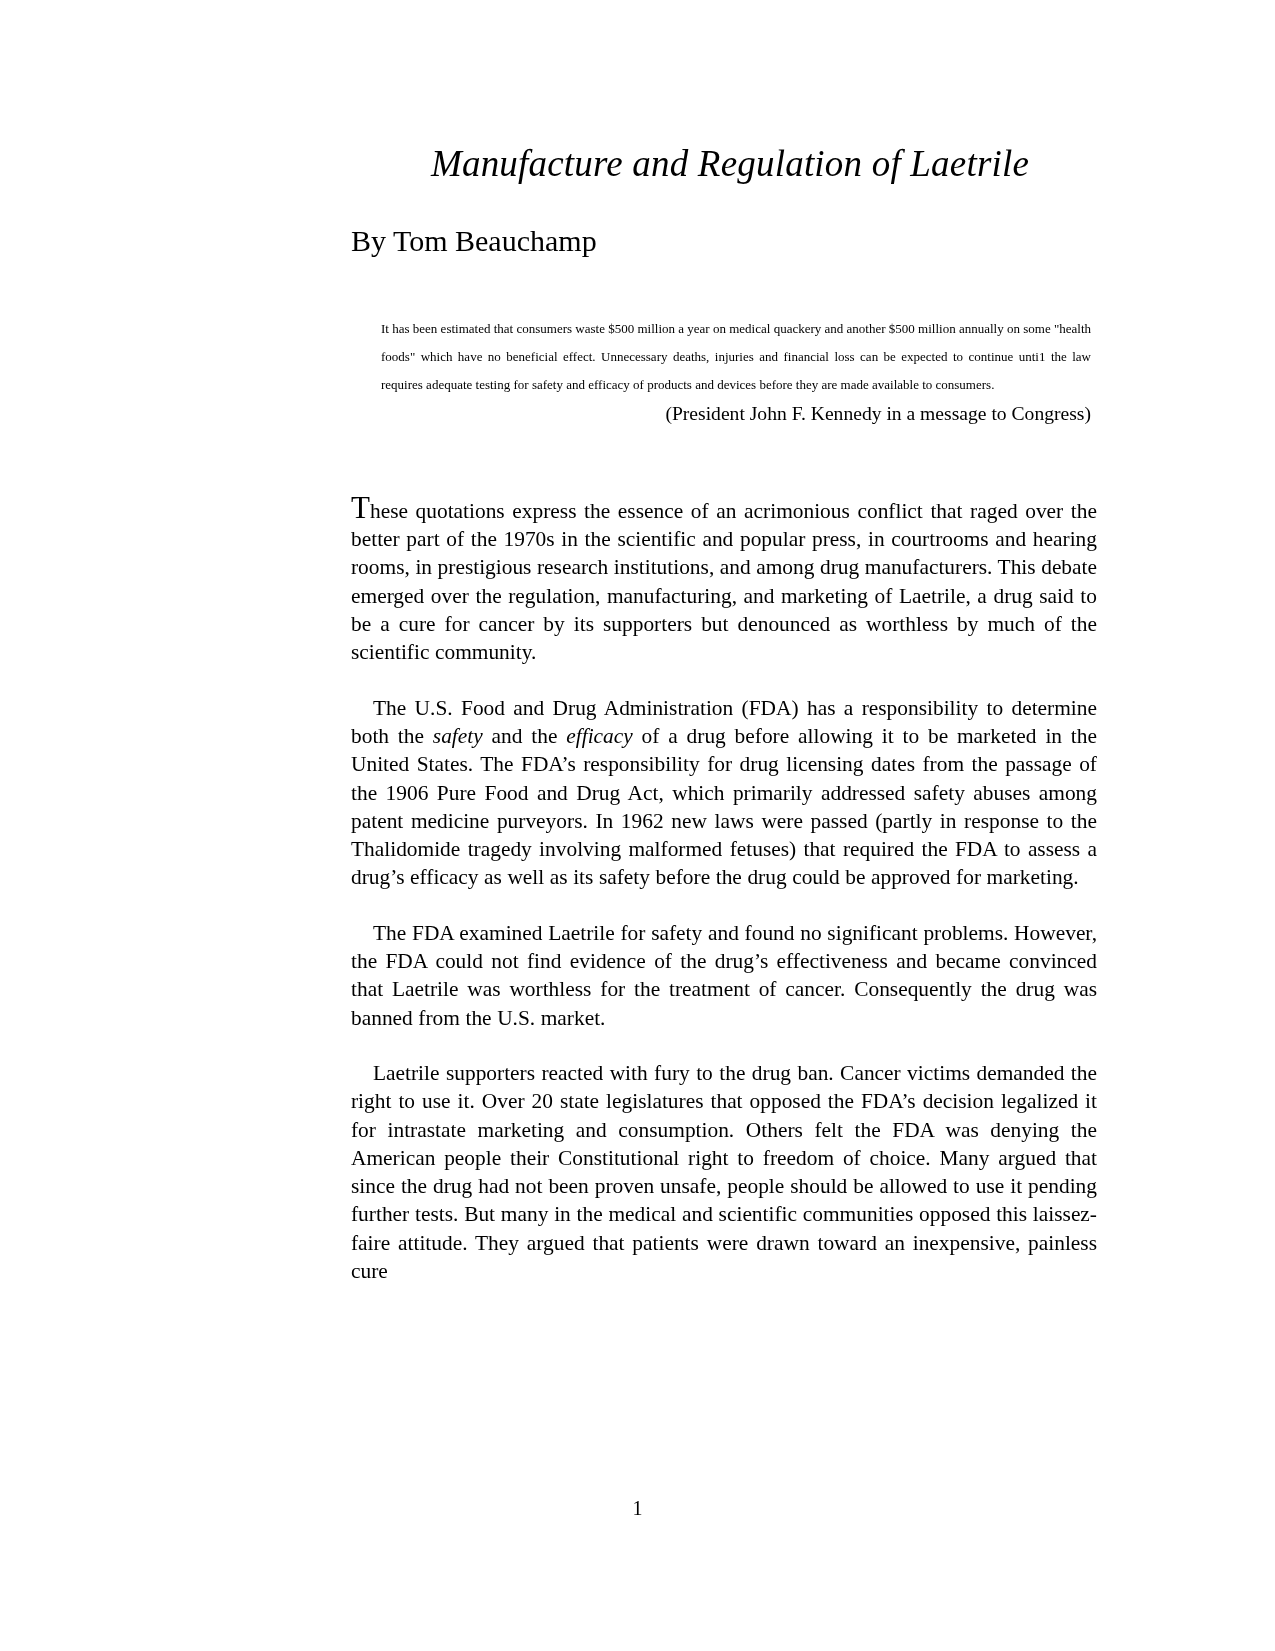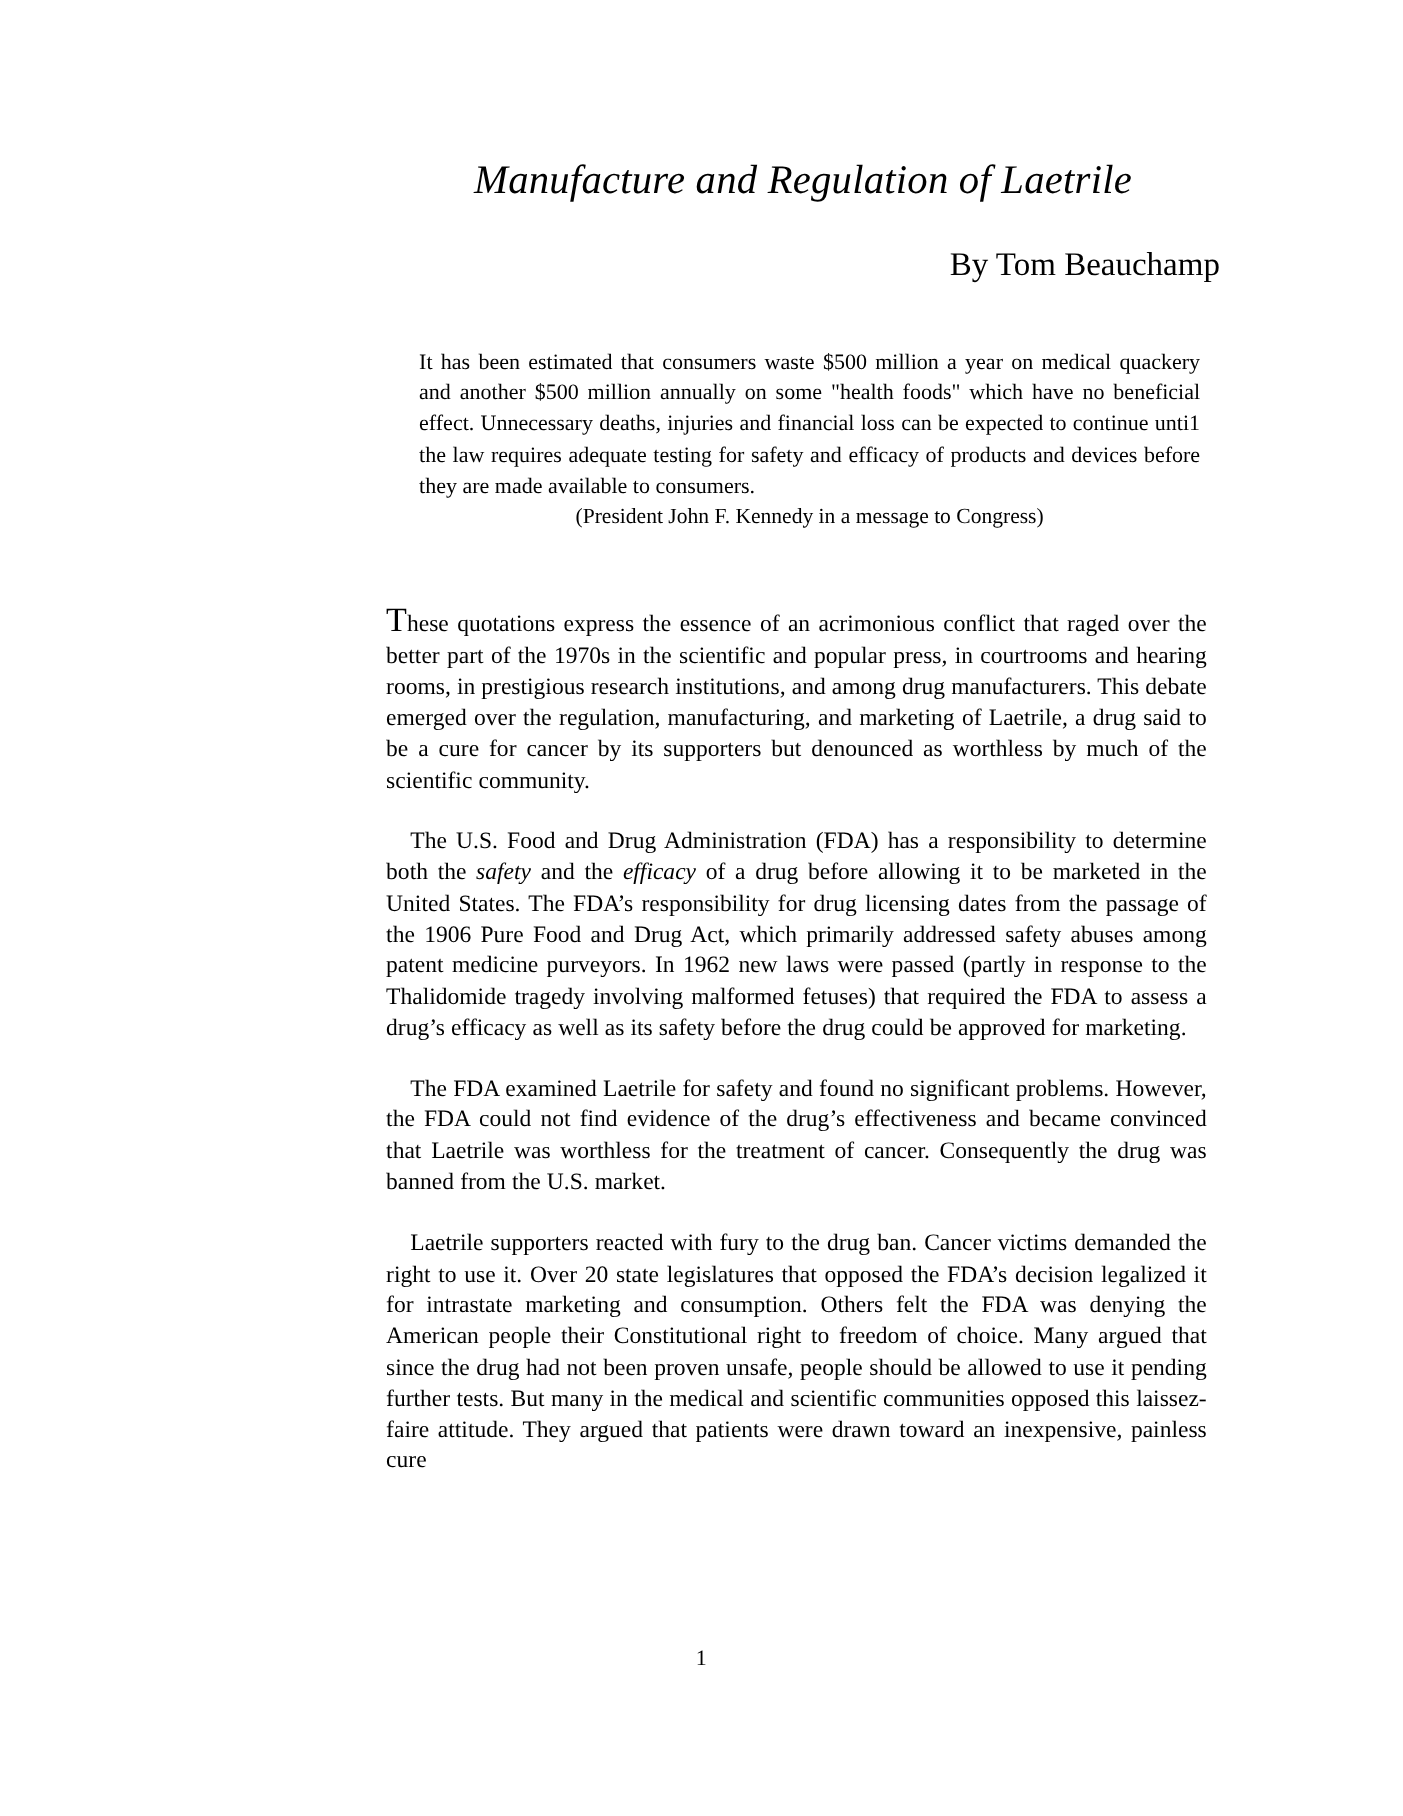--- a/index.html
+++ b/index.html
@@ -31,43 +31,43 @@
     text-align: center;
     margin: 0;
     padding-top: 143px;
     line-height: 1.15;
     font-weight: normal;
     letter-spacing: 0.2px;
   }
 
   .doc-byline {
     font-size: 30px;
-    text-align: right;
+    text-align: left;
     margin: 0;
     padding-top: 38px;
     font-weight: normal;
     line-height: 1.15;
   }
 
   .quote-block {
     margin-top: 57px;
     padding-left: 30px;
     padding-right: 18px;
   }
   .quote-para {
-    font-size: 20px;
+    font-size: 13px;
     line-height: 28.2px;
     text-align: justify;
     text-justify: inter-word;
     margin: 0;
   }
   .quote-attrib {
     font-size: 19.6px;
     line-height: 28.2px;
-    text-align: center;
+    text-align: right;
     margin: 0;
   }
   .quote-gap {
     height: 28px;
   }
 
   .body-area {
     margin-top: 38px;
   }
   .body-para {

